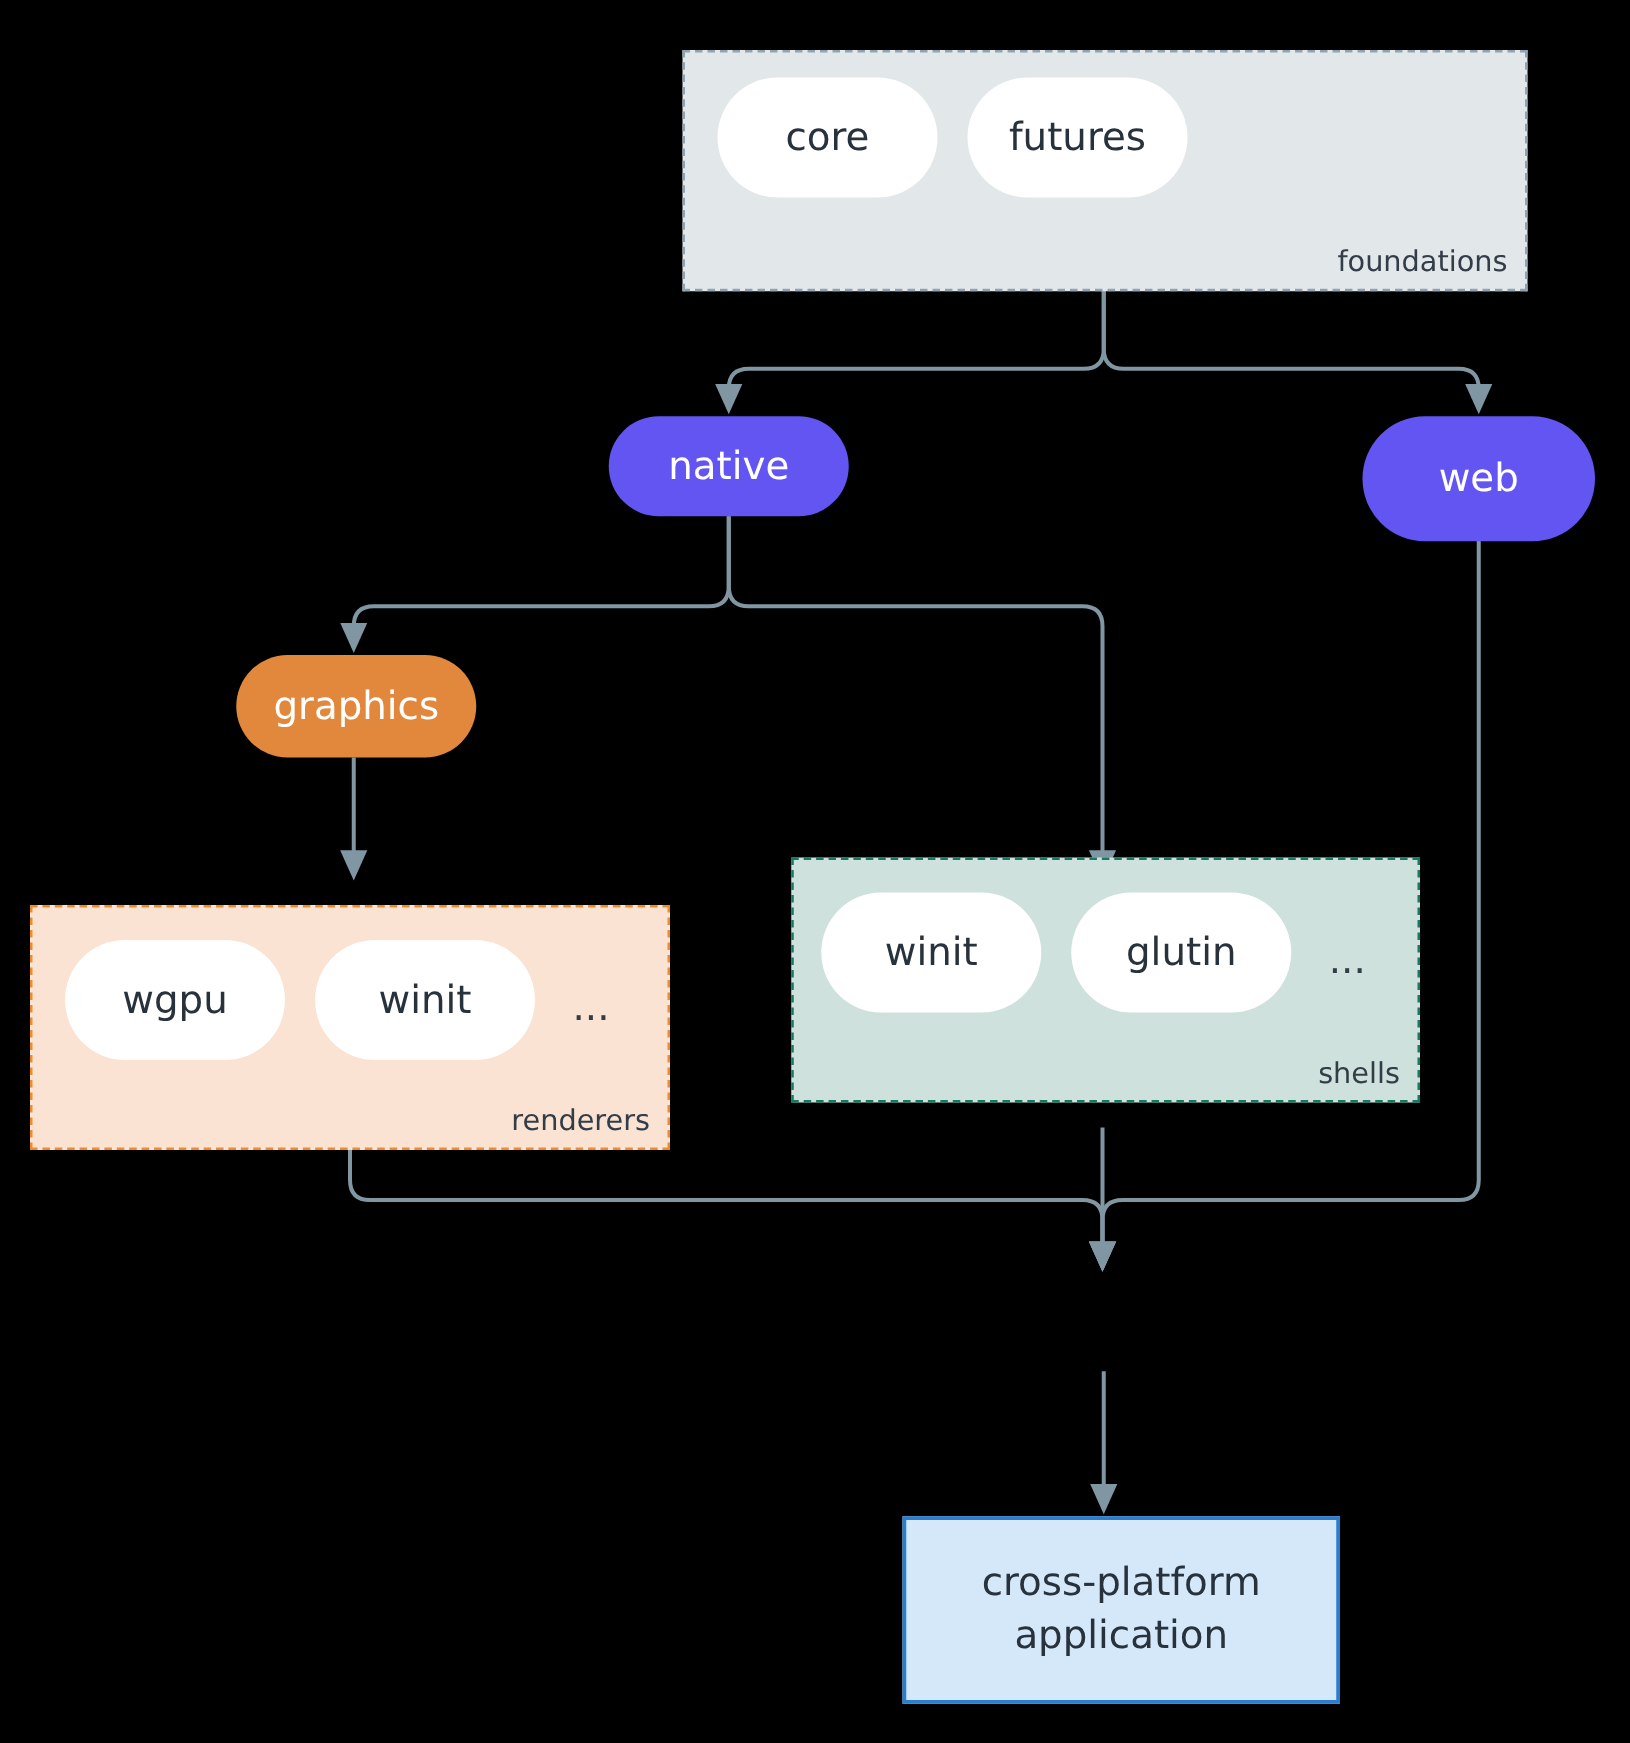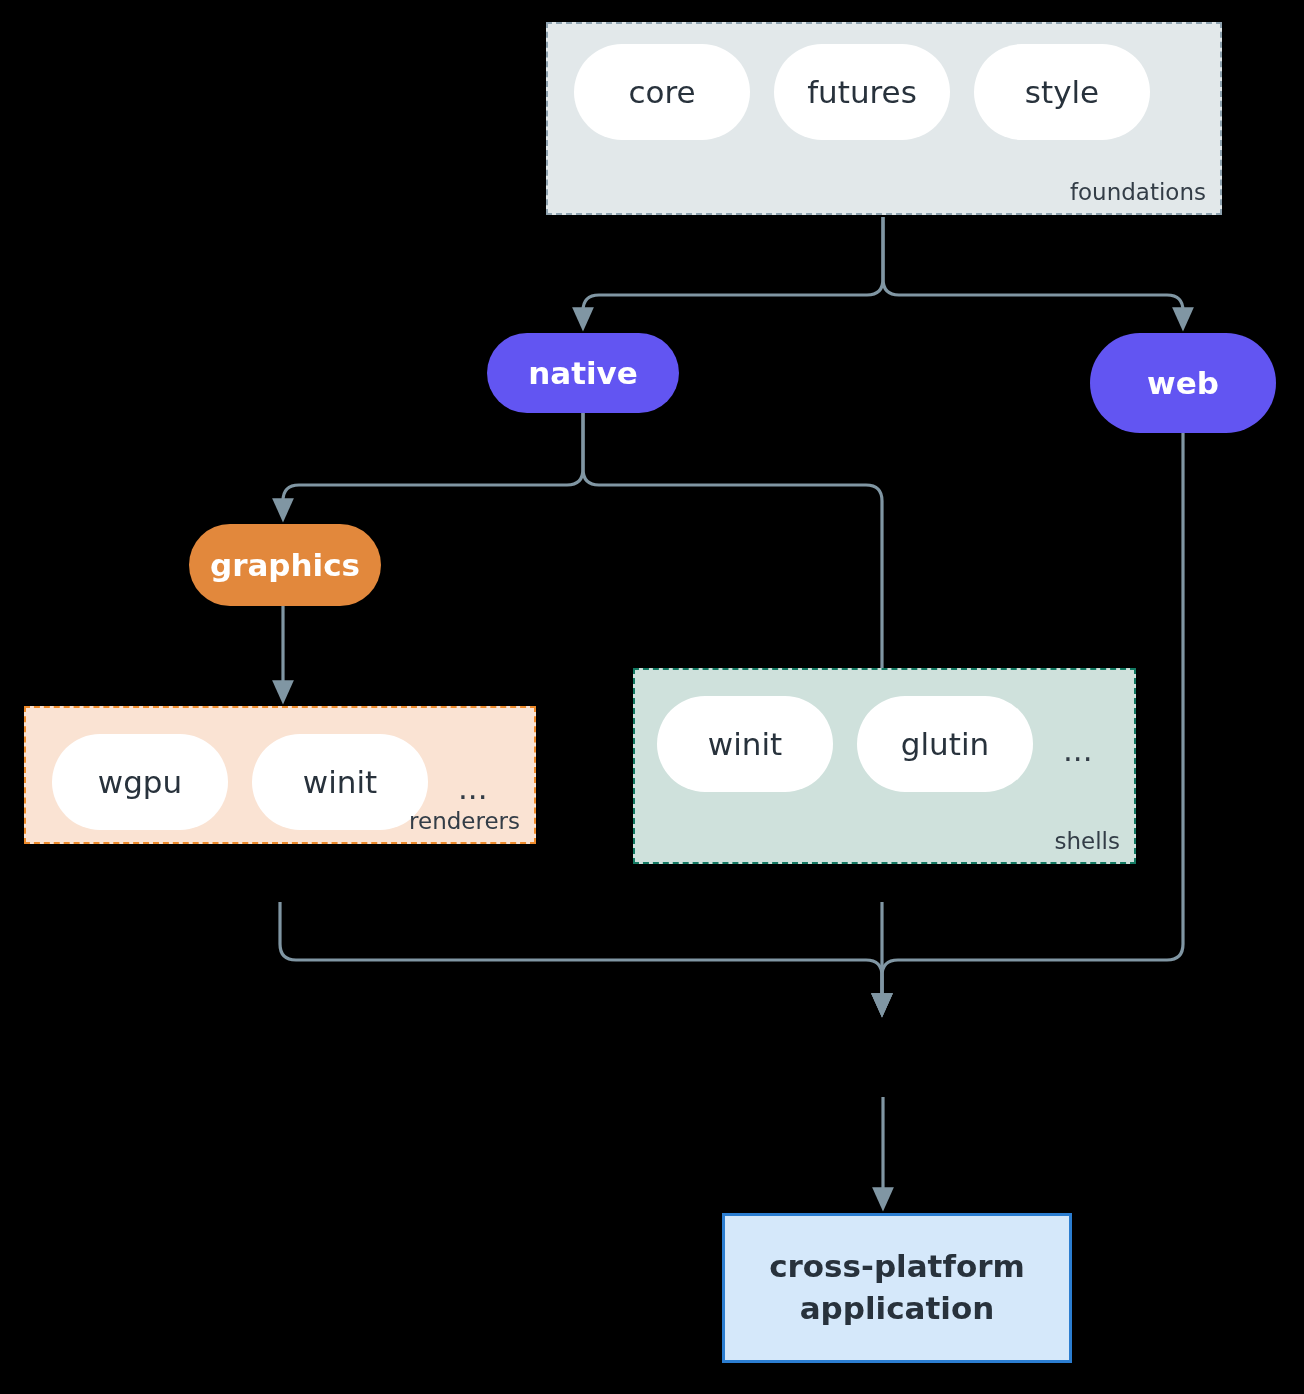--- a/index.html
+++ b/index.html
@@ -21,20 +21,21 @@
     top: 0;
     width: 1304px;
     height: 1394px;
     pointer-events: none;
   }
 
   
   .cluster {
     position: absolute;
     box-sizing: border-box;
+    margin-top: 18px;
   }
   .cluster-label {
     position: absolute;
     right: 14px;
     bottom: 8px;
     font-size: 23px;
     color: #333d47;
     white-space: nowrap;
   }
   .cluster-items {
@@ -54,21 +55,21 @@
   }
   #cluster-foundations .cluster-items {
     left: 26px;
     top: 20px;
     gap: 24px;
   }
   #cluster-renderers {
     left: 24px;
     top: 706px;
     width: 512px;
-    height: 138px;
+    height: 196px;
     background: #fae3d3;
     border: 2px dashed #ee8b2b;
   }
   #cluster-renderers .cluster-items {
     left: 26px;
     top: 26px;
     gap: 24px;
   }
   #cluster-shells {
     left: 633px;
@@ -112,21 +113,20 @@
   
   .node {
     position: absolute;
     box-sizing: border-box;
     display: flex;
     align-items: center;
     justify-content: center;
     color: #ffffff;
     font-size: 31px;
     white-space: nowrap;
-    font-weight: bold;
   }
   .node.stadium { border-radius: 999px; }
 
   #node-native {
     left: 487px; top: 333px;
     width: 192px; height: 80px;
     background: #6255f2;
   }
   #node-web {
     left: 1090px; top: 333px;
@@ -185,21 +185,20 @@
       <path d="M1183,413 L1183,944 Q1183,960 1167,960 L898,960 Q882,960 882,976 L882,1013"></path>
 
       <path d="M883,1097 L883,1207"></path>
     </g>
   </svg>
 
   <div class="cluster" id="cluster-foundations">
     <div class="cluster-items">
       <div class="chip">core</div>
       <div class="chip">futures</div>
-      <div class="chip">style</div>
     </div>
     <div class="cluster-label">foundations</div>
   </div>
 
   <div class="cluster" id="cluster-renderers">
     <div class="cluster-items">
       <div class="chip">wgpu</div>
       <div class="chip">winit</div>
       <div class="ellipsis">...</div>
     </div>

